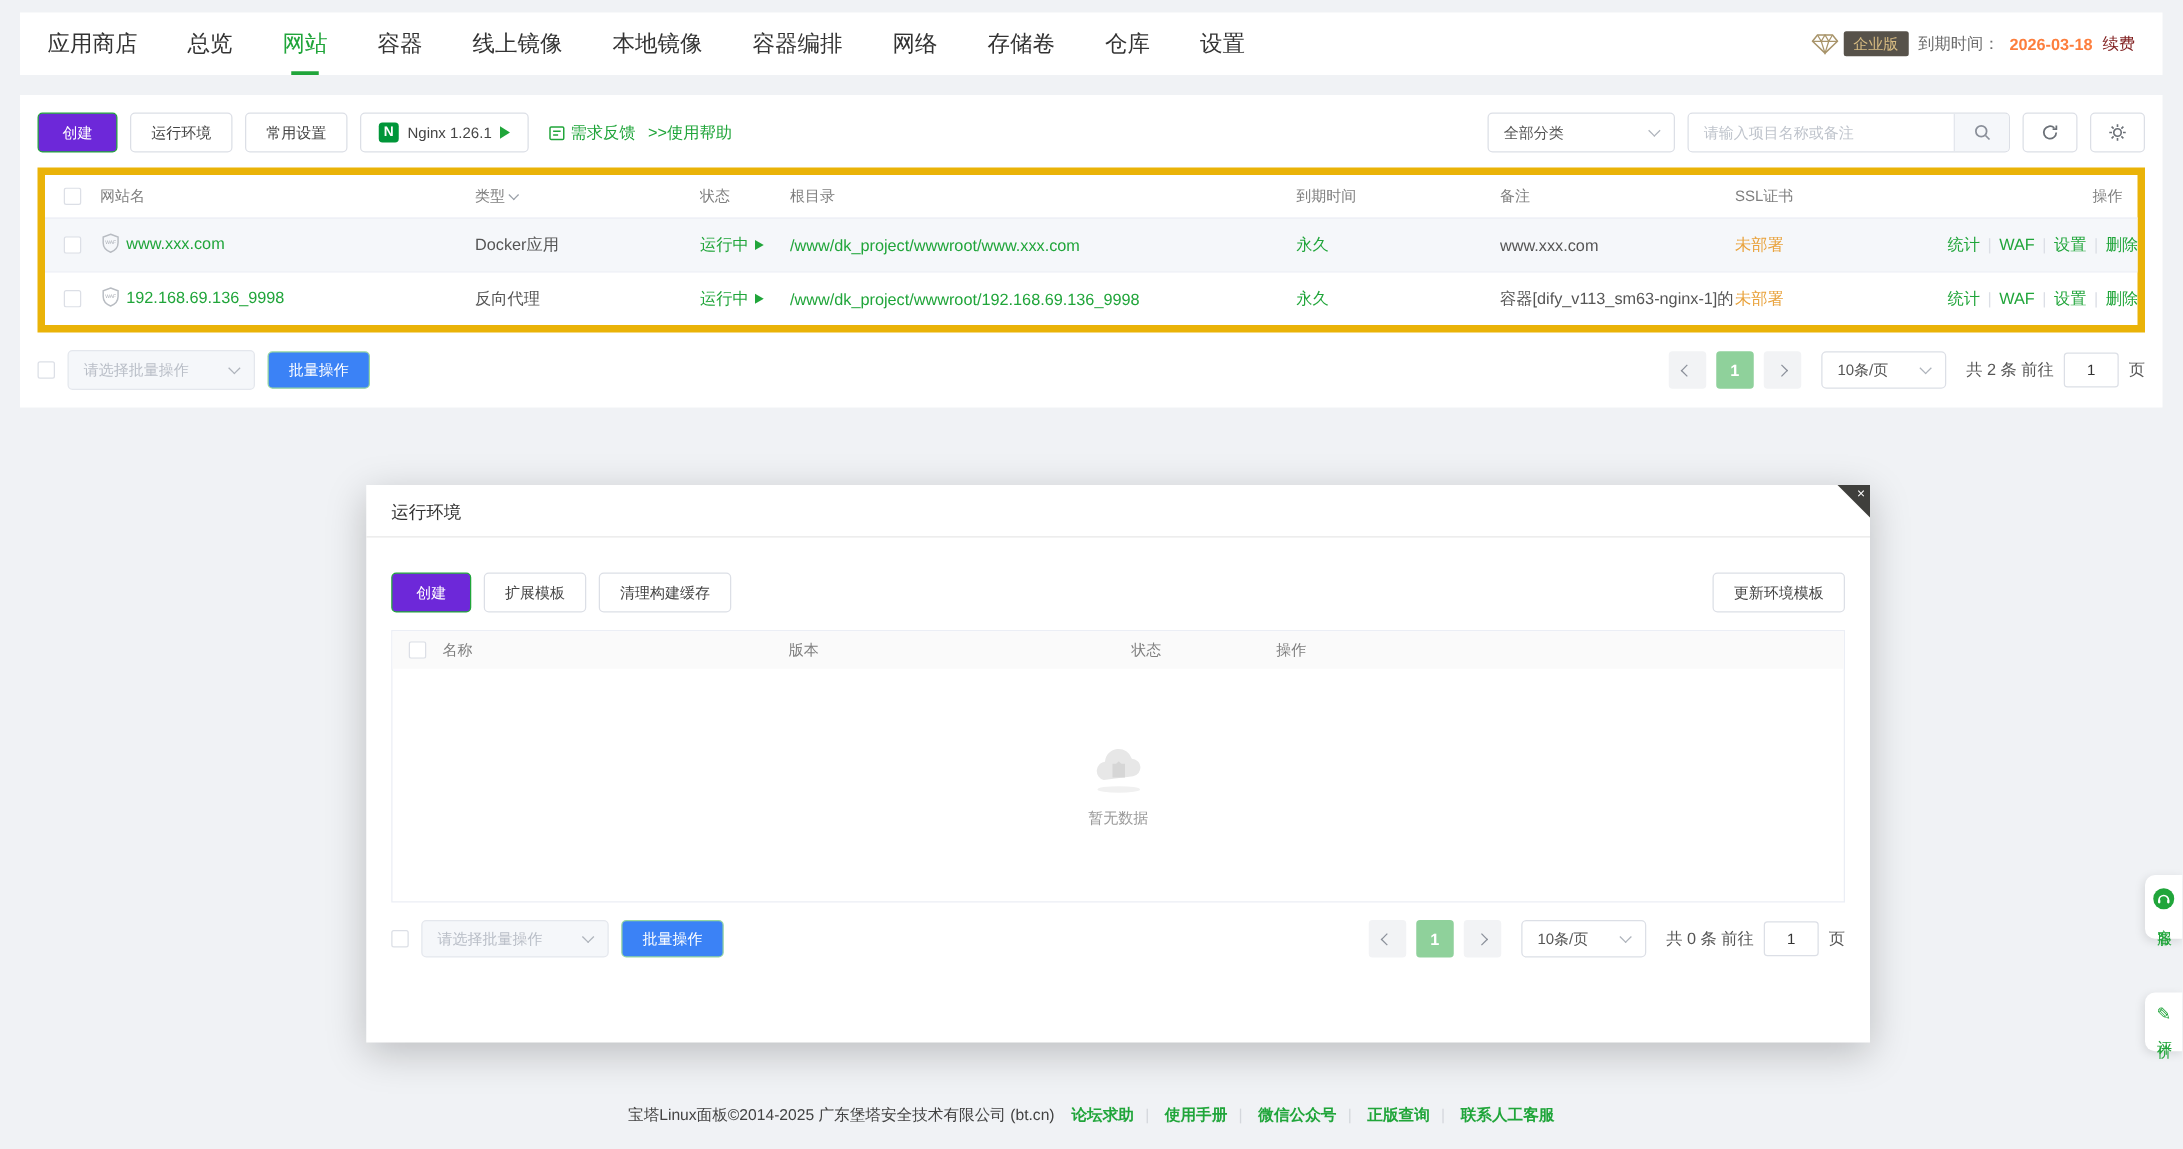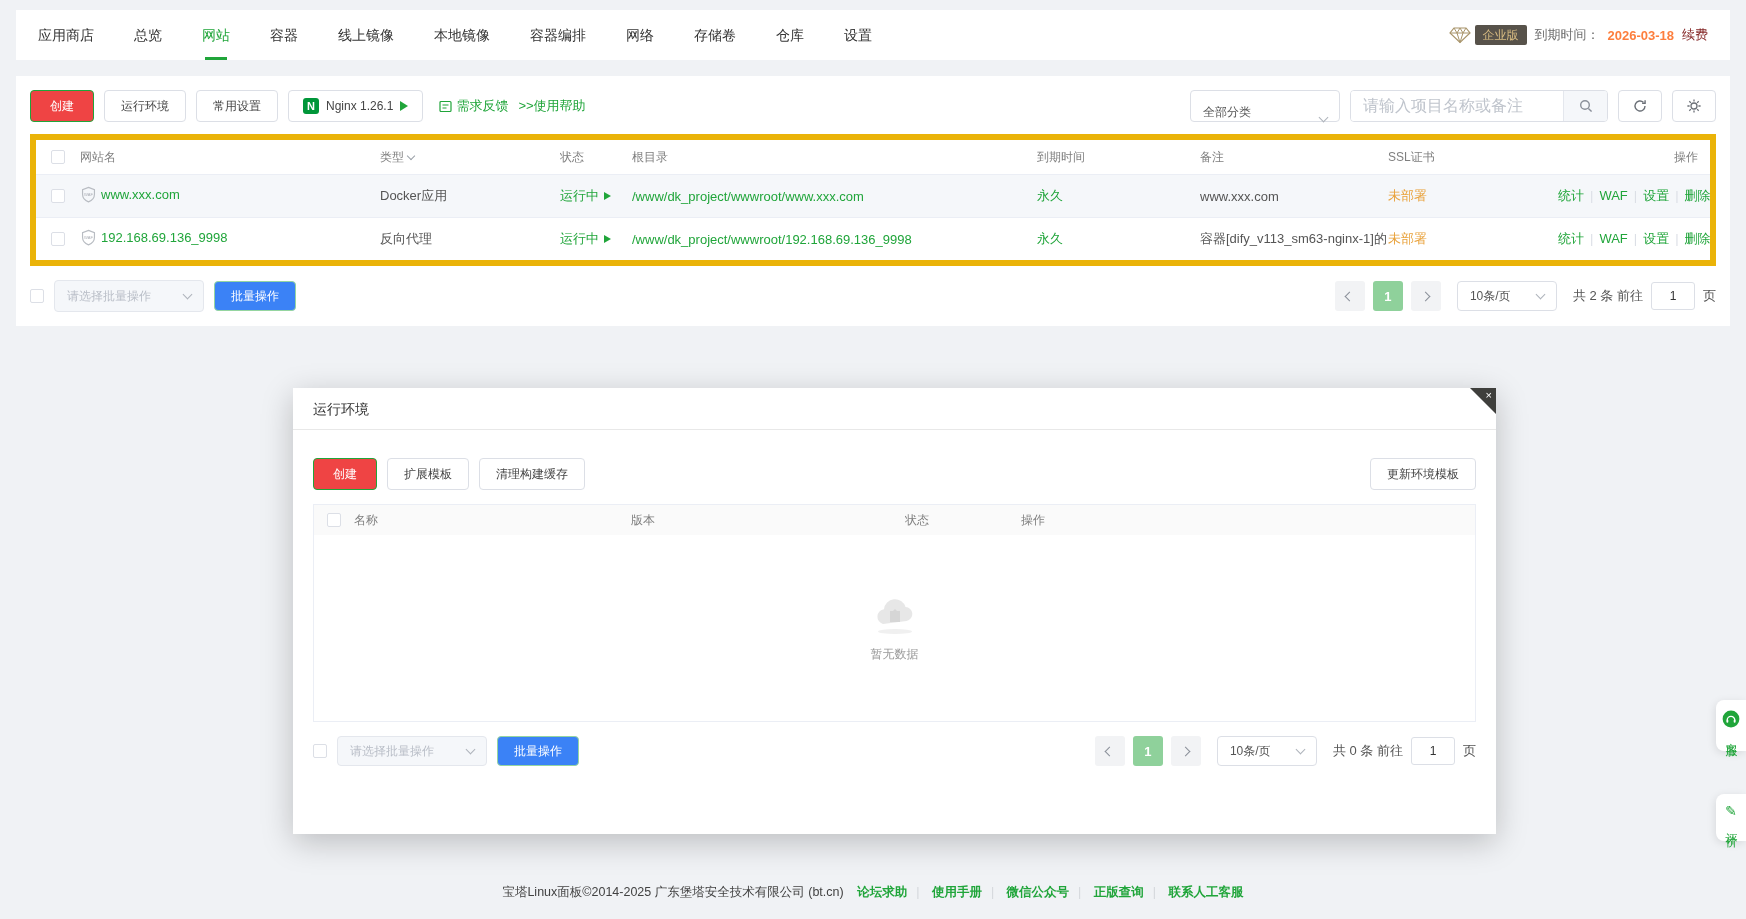--- a/index.html
+++ b/index.html
@@ -4,48 +4,48 @@
 <style>
   * { box-sizing: border-box; }
   html,body { margin:0; padding:0; }
   body {
     width:1746px; height:919px; overflow:hidden; position:relative;
     background:#f0f2f5; color:#555;
     font-family:"Liberation Sans","DejaVu Sans",sans-serif; font-size:12px;
   }
   
   .topbar { margin:10px 16px 0; background:#fff; height:50px; display:flex; align-items:center; padding:0 22px; }
-  .nav-tab { position:relative; height:50px; line-height:50px; margin-right:40px; font-size:14px; color:#333; cursor:pointer; white-space:nowrap; }
+  .nav-tab { position:relative; height:50px; line-height:50px; margin-right:40px; font-size:18px; color:#333; cursor:pointer; white-space:nowrap; }
   .nav-tab.active { color:#20a53a; }
   .nav-tab.active::after { content:""; position:absolute; left:50%; transform:translateX(-50%); bottom:0; width:22px; height:3px; background:#20a53a; }
   .top-right { margin-left:auto; display:flex; align-items:center; gap:8px; font-size:13px; }
   .edition-badge { background:#57524a; color:#d8bc82; height:20px; line-height:20px; padding:0 8px; border-radius:2px; font-size:12px; }
   .expiry-label { color:#6b6b6b; }
   .expiry-date { color:#fd7e3d; font-weight:bold; }
   .renew { color:#7f1d1d; cursor:pointer; }
   
   .main-card { margin:16px 16px 0; background:#fff; padding:14px; }
   .toolbar { display:flex; align-items:center; gap:10px; }
   .btn { height:32px; border-radius:4px; font-size:12px; display:inline-flex; align-items:center; justify-content:center; cursor:pointer; white-space:nowrap; }
-  .btn-primary { background:#ef4444; color:#fff; padding:0 19px; border:1px solid #20a53a; }
+  .btn-primary { background:#6d28d9; color:#fff; padding:0 19px; border:1px solid #20a53a; }
   .btn-outline { background:#fff; color:#454545; padding:0 16px; border:1px solid #dcdfe6; }
   .btn-soft { background:#3b82f6; color:#fff; border:1px solid #95d5a0; padding:0 16px; height:30px; }
   .nginx-btn { gap:7px; padding:0 14px; }
   .nginx-logo { width:16px; height:16px; background:#009639; color:#fff; border-radius:3px; font-size:11px; font-weight:bold; display:inline-flex; align-items:center; justify-content:center; }
   .tri-right { width:0; height:0; border-left:8px solid #20a53a; border-top:5px solid transparent; border-bottom:5px solid transparent; display:inline-block; }
   .tri-sm { border-left-width:7px; border-top-width:4.5px; border-bottom-width:4.5px; }
   .green-link { color:#20a53a; cursor:pointer; display:inline-flex; align-items:center; gap:4px; font-size:13px; white-space:nowrap; }
   .spacer { flex:1; }
   .select-box { height:32px; border:1px solid #dcdfe6; border-radius:4px; background:#fff; display:inline-flex; align-items:center; justify-content:space-between; padding:0 12px; color:#555; cursor:pointer; font-size:12px; }
   .select-gray { background:#f5f7fa; color:#b9bec7; border-color:#e4e7ed; }
   .chev-down { width:7px; height:7px; border-right:1.4px solid #aeb3bb; border-bottom:1.4px solid #aeb3bb; transform:rotate(45deg); margin-top:-4px; display:inline-block; }
   .chev-l { width:7px; height:7px; border-left:1.6px solid #8a8f99; border-bottom:1.6px solid #8a8f99; transform:rotate(45deg); display:inline-block; }
   .chev-r { width:7px; height:7px; border-left:1.6px solid #8a8f99; border-bottom:1.6px solid #8a8f99; transform:rotate(-135deg); display:inline-block; }
   .search-group { display:flex; height:32px; border:1px solid #dcdfe6; border-radius:4px; overflow:hidden; }
-  .search-input { border:none; outline:none; width:212px; padding:0 12px; font-size:16px; color:#333; font-family:inherit; }
+  .search-input { border:none; outline:none; width:212px; padding:0 12px; font-size:12px; color:#333; font-family:inherit; }
   .search-input::placeholder { color:#bfc4cc; }
   .search-btn { width:44px; background:#f5f7fa; border-left:1px solid #e4e7ed; display:flex; align-items:center; justify-content:center; cursor:pointer; }
   .icon-btn { width:44px; height:32px; border:1px solid #dcdfe6; border-radius:4px; background:#fff; display:inline-flex; align-items:center; justify-content:center; cursor:pointer; }
   
   .site-table { margin-top:12px; border:6px solid #eab308; }
   .t-row { display:flex; align-items:center; }
   .t-head { height:34px; color:#7f7f7f; }
   .t-body-row { height:43px; border-top:1px solid #ebeef5; font-size:13px; color:#555; }
   .t-body-row.hl { background:#f5f7fa; }
   .cell { padding-right:8px; overflow:hidden; white-space:nowrap; }
@@ -146,21 +146,21 @@
       <span style="display:inline-flex;">
         <svg width="13" height="13" viewBox="0 0 13 13" fill="none" stroke="#20a53a" stroke-width="1.2">
             <rect x="1" y="1.5" width="11" height="10" rx="1"></rect>
             <path d="M3.5 5 h6 M3.5 8 h4"></path>
           </svg>
       </span>
       <span>需求反馈</span>
     </span>
     <span class="green-link">&gt;&gt;使用帮助</span>
     <div class="spacer"></div>
-    <div class="select-box" style="width:150px;align-items:flex-end;">
+    <div class="select-box" style="width:150px;">
       <span>全部分类</span>
       <span class="chev-down"></span>
     </div>
     <div class="search-group">
       <input class="search-input" placeholder="请输入项目名称或备注" style="">
       <div class="search-btn">
         <span style="display:inline-flex;">
           <svg width="16" height="16" viewBox="0 0 16 16" fill="none" stroke="#8a8f99" stroke-width="1.4">
               <circle cx="7" cy="7" r="4.3"></circle>
               <path d="M10.4 10.4 L13.6 13.6"></path>

